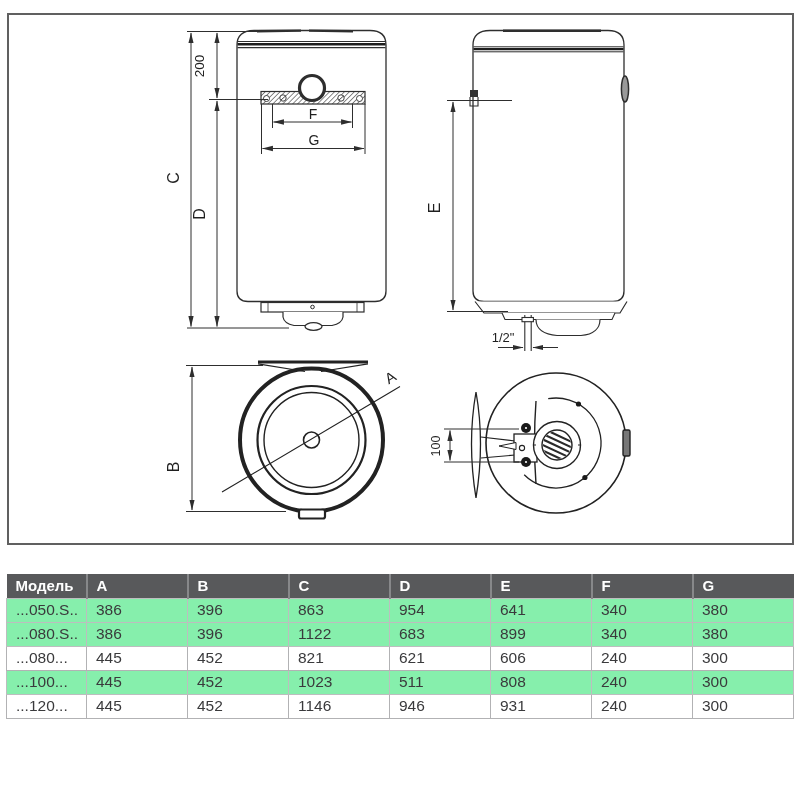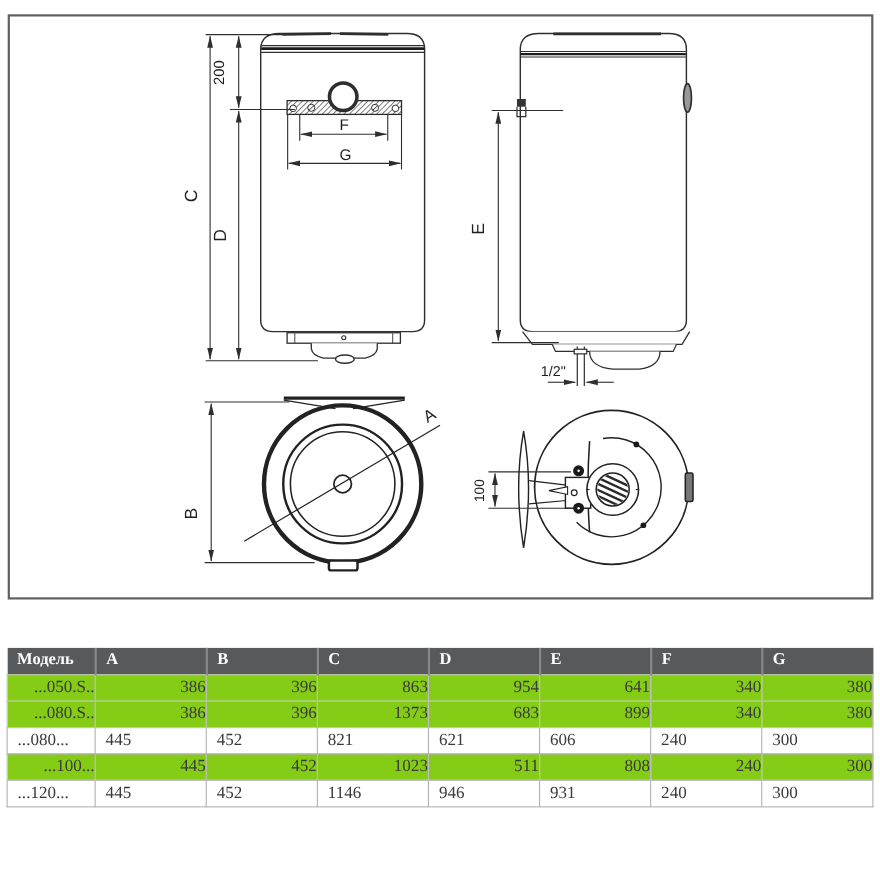--- a/index.html
+++ b/index.html
@@ -1,27 +1,27 @@
 <!DOCTYPE html>
 <html><head>
 <meta charset="utf-8">
 <style>
   html,body{margin:0;padding:0;background:#ffffff;}
   .page{position:relative;width:800px;height:800px;background:#fff;overflow:hidden;
         font-family:"Liberation Sans",sans-serif;}
   svg text{font-family:"Liberation Sans",sans-serif;fill:#1f1f1f;}
-  .dims{position:absolute;left:6px;top:589px;width:787px;border-collapse:collapse;
-        table-layout:fixed;font-family:Liberation Serif, serif;}
+  .dims{position:absolute;left:6px;top:574px;width:787px;border-collapse:collapse;
+        table-layout:fixed;font-family:Liberation Sans, sans-serif;}
   .dims th{background:#58595b;color:#fff;text-align:left;font-size:15px;font-weight:bold;
         height:24px;box-sizing:border-box;padding:0 0 0 9px;vertical-align:middle;
         border-left:2px solid #87888a;}
   .dims th:first-child{border-left:none;}
   .dims td{font-size:15.5px;color:#3a3a3c;height:24px;box-sizing:border-box;
         padding:0 0 0 9px;vertical-align:middle;border:1px solid #b2b2b4;background:#fff;}
-  .dims tr.alt td{background:#84cc16;border-color:#bdbdbf;text-align:right;}
+  .dims tr.alt td{background:#86efac;border-color:#bdbdbf;}
 </style>
 </head>
 <body>
 
 <div class="page">
 
 <svg width="800" height="560" viewBox="0 0 800 560" style="position:absolute;left:0;top:0;">
   <defs>
     <marker id="arw" viewBox="0 0 10 6" refX="9.5" refY="3" markerWidth="11" markerHeight="6.6" orient="auto-start-reverse">
           <path d="M0,0.6 L10,3 L0,5.4 Z" fill="#2e2e2e"></path>
@@ -208,21 +208,21 @@
       <td>863</td>
       <td>954</td>
       <td>641</td>
       <td>340</td>
       <td>380</td>
     </tr>
     <tr class="alt">
       <td>...080.S..</td>
       <td>386</td>
       <td>396</td>
-      <td>1373</td>
+      <td>1122</td>
       <td>683</td>
       <td>899</td>
       <td>340</td>
       <td>380</td>
     </tr>
     <tr>
       <td>...080...</td>
       <td>445</td>
       <td>452</td>
       <td>821</td>

